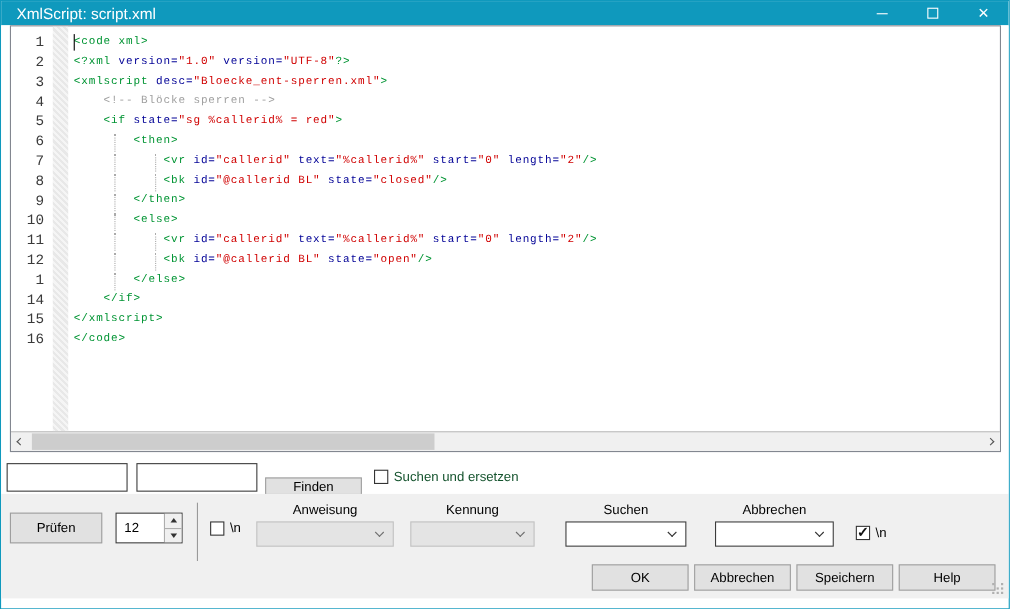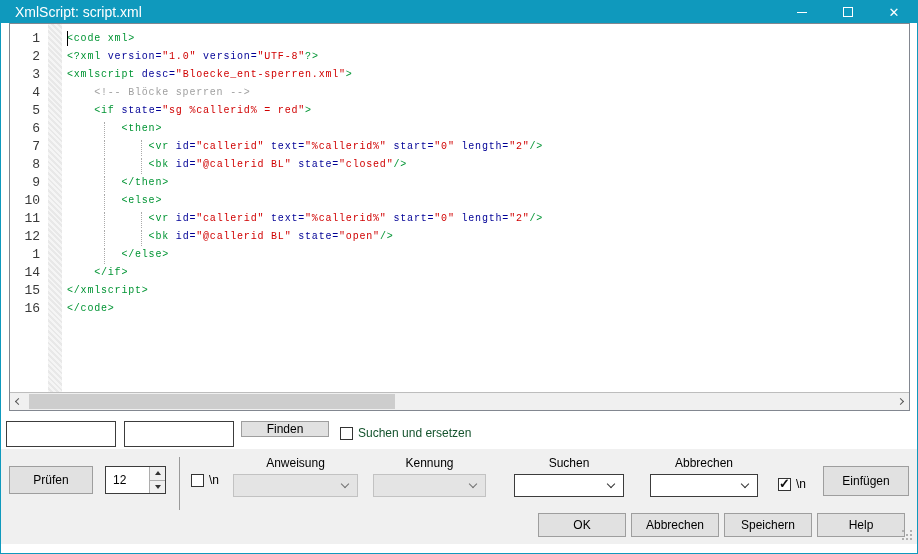--- a/index.html
+++ b/index.html
@@ -41,21 +41,21 @@
   .chev{width:5px;height:5px;border-left:1px solid #555;border-bottom:1px solid #555;transform:rotate(45deg);}
   .chev.right{transform:rotate(-135deg);}
   .scroll-track{flex:1;position:relative;}
   .scroll-thumb{position:absolute;left:2px;top:1px;height:15px;width:366px;background:#cdcdcd;}
 
   
   .tbox{position:absolute;height:26px;border:1px solid #3c3c3c;background:#fff;font-family:"Liberation Sans",sans-serif;font-size:12px;padding:0 4px;outline:none;}
   .find-input-1{left:5px;top:398px;width:110px;}
   .find-input-2{left:123px;top:398px;width:110px;}
   .button{background:#e1e1e1;border:1px solid #9e9e9e;display:flex;align-items:center;justify-content:center;font-size:12px;color:#000;cursor:default;}
-  .find-btn{position:absolute;left:240px;top:398px;width:88px;height:16px;}
+  .find-btn{position:absolute;left:240px;top:411px;width:88px;height:16px;}
   .cb{width:13px;height:13px;border:1px solid #333;background:#fff;position:relative;flex:none;}
   .cb.checked::after{content:"\2713";position:absolute;left:0;top:-3px;font-size:13px;font-weight:bold;color:#111;}
   .find-cb{position:absolute;left:339px;top:404px;}
   .find-cb-label{position:absolute;left:357px;top:403px;font-size:12px;color:#14532d;white-space:nowrap;}
 
   
   .bottom{position:relative;height:95px;background:#f0f0f0;}
   .pruefen-btn{position:absolute;left:8px;top:17px;width:84px;height:28px;}
   .spinner{position:absolute;left:104px;top:17px;width:61px;height:28px;border:1px solid #3c3c3c;background:#fff;display:flex;}
   .spin-text{flex:1;display:flex;align-items:center;padding-left:7px;font-size:12px;color:#000;}
@@ -239,21 +239,20 @@
 
     <div class="combo-label lbl-parameter">Abbrechen</div>
     <div class="combo enabled combo-parameter">
       <span></span>
       <span class="chev-d"></span>
     </div>
 
     <div class="cb cb-n2 checked"></div>
     <div class="cb-n2-label">\n</div>
 
-    <div class="button einfuegen-btn">Einfügen</div>
 
     <div class="button footer-btn btn-ok">OK</div>
     <div class="button footer-btn btn-abbrechen">Abbrechen</div>
     <div class="button footer-btn btn-speichern">Speichern</div>
     <div class="button footer-btn btn-help">Help</div>
 
     <div class="grip">
         <div class="grip-dot"></div>
       </div>
   </div>

